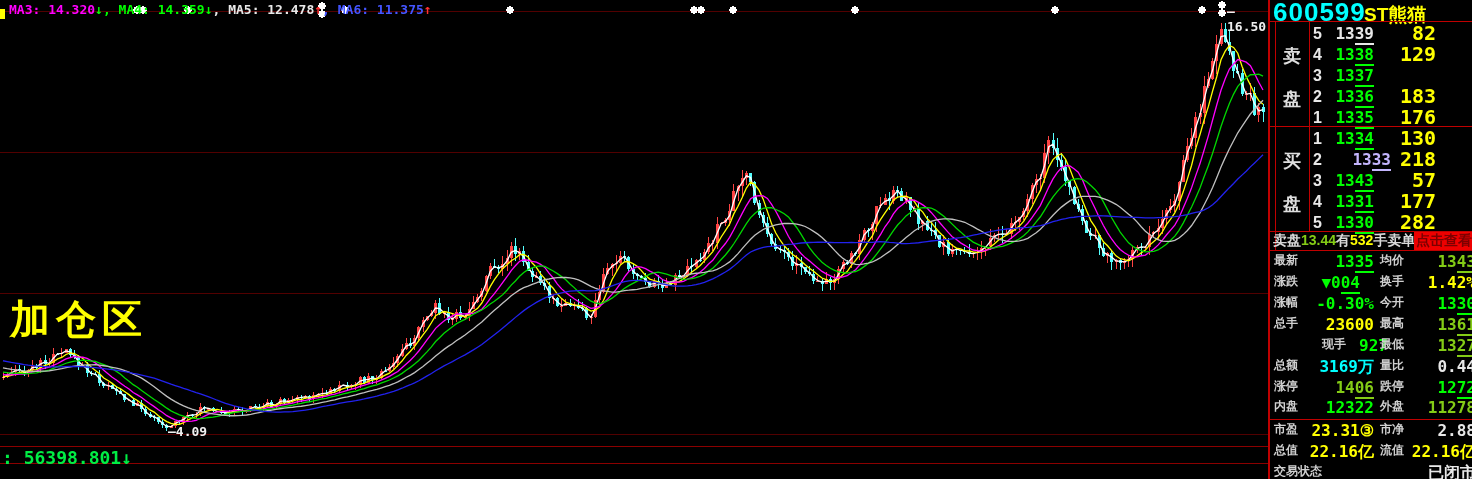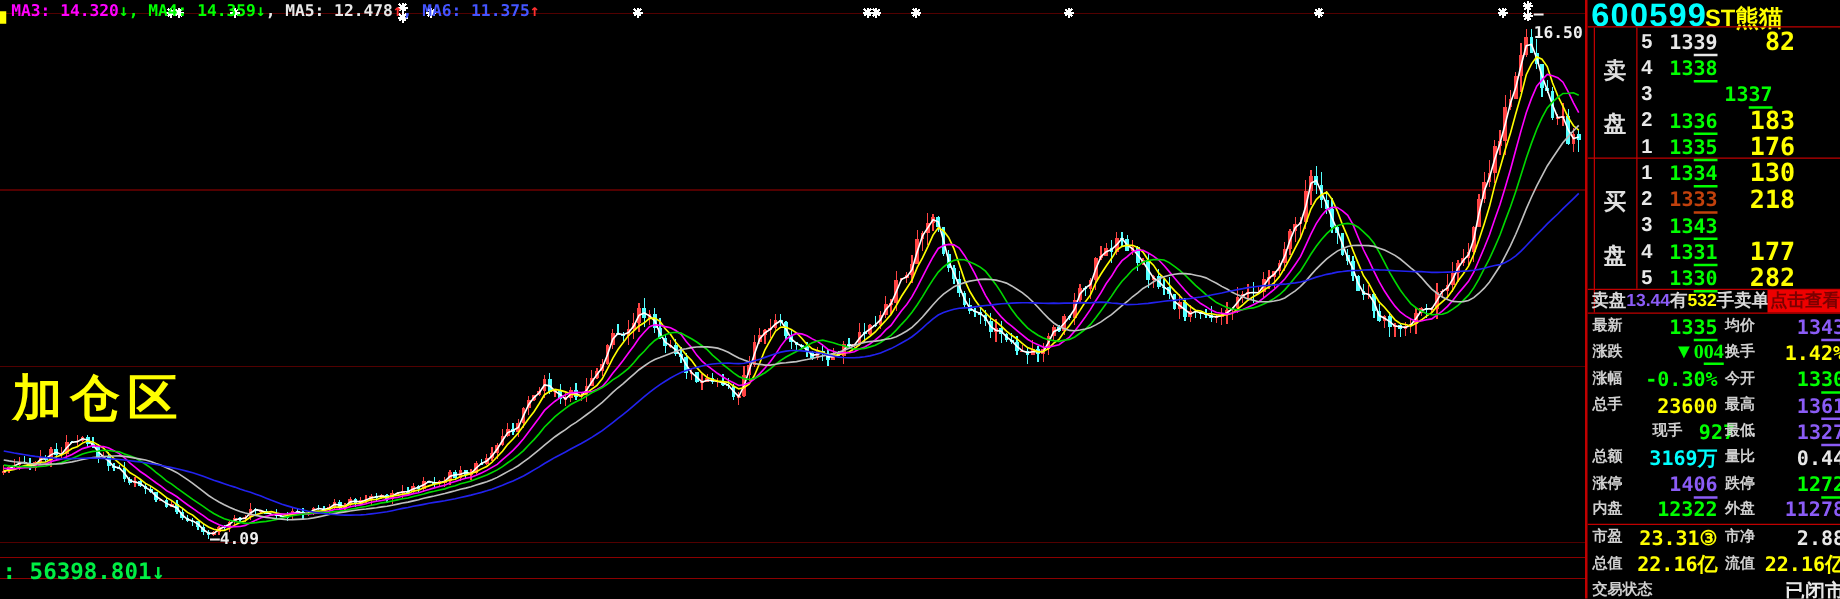--- a/index.html
+++ b/index.html
@@ -1,19 +1,19 @@
 <!DOCTYPE html>
 <html><head>
 <meta charset="utf-8">
 <style>
   html,body{margin:0;padding:0;background:#000;}
   body{width:1472px;height:479px;position:relative;overflow:hidden;
        font-family:"Liberation Sans",sans-serif;}
   .abs{position:absolute;}
-  .c-green{color:#00ff00}.c-red{color:#8b5cf6}.c-yellow{color:#ffff00}
+  .c-green{color:#00ff00}.c-red{color:#84cc16}.c-yellow{color:#ffff00}
   .c-cyan{color:#00ffff}.c-white{color:#e8e8e8}
   #chart-wrap{left:0;top:0;width:1268px;height:479px;}
   #ma-readout{left:9px;top:2px;font-size:13px;font-weight:bold;white-space:nowrap;
               font-family:"DejaVu Sans Mono",monospace;z-index:5;}
   #cut-glyph{left:0;top:9px;width:5px;height:10px;background:#ffff00;z-index:5;}
   #zone-label{left:10px;top:299px;font-size:40px;line-height:40px;font-weight:bold;
               color:#ffff00;letter-spacing:6px;z-index:5;}
   #peak-label{left:1227px;top:4px;color:#efefef;font-size:13px;font-weight:bold;z-index:5;
               font-family:"DejaVu Sans Mono",monospace;}
   #low-label{left:168px;top:424px;color:#efefef;font-size:13px;font-weight:bold;z-index:5;
@@ -785,50 +785,52 @@
 
   <div id="sell-rows">
       <div class="lvl-row" style="top: 23px;">
         <span class="lvl-no">5</span>
         <span class="lvl-price" style="color: rgb(232, 232, 232);"><span>13</span><span class="u2">39</span></span>
         <span class="lvl-vol">82</span>
       </div>
       <div class="lvl-row" style="top: 43.9px;">
         <span class="lvl-no">4</span>
         <span class="lvl-price" style="color: rgb(0, 255, 0);"><span>13</span><span class="u2">38</span></span>
+        <span class="lvl-vol">129</span>
       </div>
       <div class="lvl-row" style="top: 64.8px;">
         <span class="lvl-no">3</span>
-        <span class="lvl-price" style="color: rgb(0, 255, 0); padding-left: 44px;"><span>13</span><span class="u2">37</span></span>
+        <span class="lvl-price" style="color: rgb(0, 255, 0);"><span>13</span><span class="u2">37</span></span>
       </div>
       <div class="lvl-row" style="top: 85.7px;">
         <span class="lvl-no">2</span>
         <span class="lvl-price" style="color: rgb(0, 255, 0);"><span>13</span><span class="u2">36</span></span>
         <span class="lvl-vol">183</span>
       </div>
       <div class="lvl-row" style="top: 106.6px;">
         <span class="lvl-no">1</span>
         <span class="lvl-price" style="color: rgb(0, 255, 0);"><span>13</span><span class="u2">35</span></span>
         <span class="lvl-vol">176</span>
       </div>
     </div>
   <div id="buy-rows">
       <div class="lvl-row" style="top: 128px;">
         <span class="lvl-no">1</span>
         <span class="lvl-price" style="color: rgb(0, 255, 0);"><span>13</span><span class="u2">34</span></span>
         <span class="lvl-vol">130</span>
       </div>
       <div class="lvl-row" style="top: 148.9px;">
         <span class="lvl-no">2</span>
-        <span class="lvl-price" style="color: #c2410c;"><span>13</span><span class="u2">33</span></span>
+        <span class="lvl-price" style="color: #c4b5fd; padding-left: 17px;"><span>13</span><span class="u2">33</span></span>
         <span class="lvl-vol">218</span>
       </div>
       <div class="lvl-row" style="top: 169.8px;">
         <span class="lvl-no">3</span>
         <span class="lvl-price" style="color: rgb(0, 255, 0);"><span>13</span><span class="u2">43</span></span>
+        <span class="lvl-vol">57</span>
       </div>
       <div class="lvl-row" style="top: 190.7px;">
         <span class="lvl-no">4</span>
         <span class="lvl-price" style="color: rgb(0, 255, 0);"><span>13</span><span class="u2">31</span></span>
         <span class="lvl-vol">177</span>
       </div>
       <div class="lvl-row" style="top: 211.6px;">
         <span class="lvl-no">5</span>
         <span class="lvl-price" style="color: rgb(0, 255, 0);"><span>13</span><span class="u2">30</span></span>
         <span class="lvl-vol">282</span>
@@ -839,21 +841,21 @@
     <span>卖盘</span><span class="c-red">13.44</span><span>有</span><span class="c-yellow">532</span><span>手卖单!</span>
     <span id="alert-btn">点击查看</span>
   </div>
 
   <div id="stats-grid">
       <div class="abs stat-label" style="left: 4px; top: 252px;">最新</div>
       <div class="abs stat-value c-green" style="left: 38px; width: 66px; top: 252px;"><span>13</span><span class="u2">35</span></div>
       <div class="abs stat-label" style="left: 110px; top: 252px;">均价</div>
       <div class="abs stat-value c-red" style="left: 132px; width: 74px; top: 252px;"><span>13</span><span class="u2">43</span></div>
       <div class="abs stat-label" style="left: 4px; top: 273px;">涨跌</div>
-      <div class="abs stat-value c-green" style="left: 43px; width: 66px; top: 273px; font-family: Liberation Serif, serif;"><span>▼0</span><span class="u2">04</span></div>
+      <div class="abs stat-value c-green" style="left: 24px; width: 66px; top: 273px;"><span>▼0</span><span class="u2">04</span></div>
       <div class="abs stat-label" style="left: 110px; top: 273px;">换手</div>
       <div class="abs stat-value c-yellow" style="left: 132px; width: 74px; top: 273px;">1.42%</div>
       <div class="abs stat-label" style="left: 4px; top: 294px;">涨幅</div>
       <div class="abs stat-value c-green" style="left: 38px; width: 66px; top: 294px;">-0.30%</div>
       <div class="abs stat-label" style="left: 110px; top: 294px;">今开</div>
       <div class="abs stat-value c-green" style="left: 132px; width: 74px; top: 294px;"><span>13</span><span class="u2">30</span></div>
       <div class="abs stat-label" style="left: 4px; top: 315px;">总手</div>
       <div class="abs stat-value c-yellow" style="left: 38px; width: 66px; top: 315px;">23600</div>
       <div class="abs stat-label" style="left: 110px; top: 315px;">最高</div>
       <div class="abs stat-value c-red" style="left: 132px; width: 74px; top: 315px;"><span>13</span><span class="u2">61</span></div>

